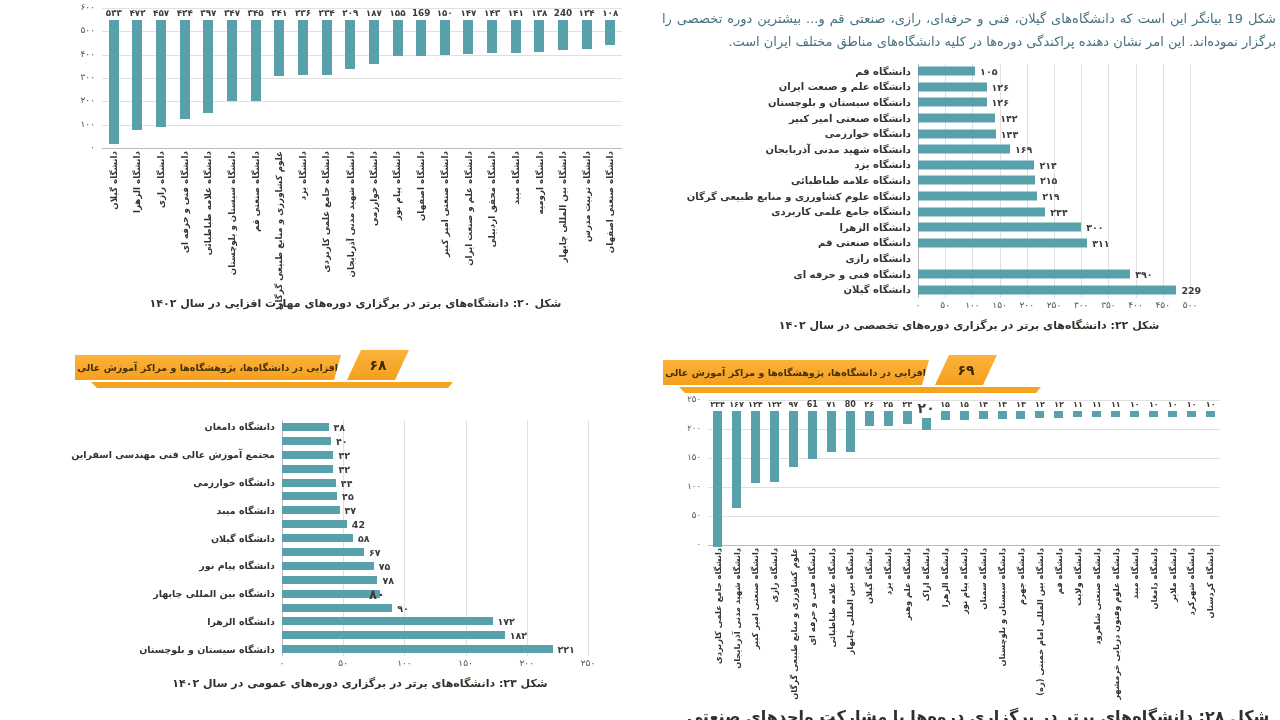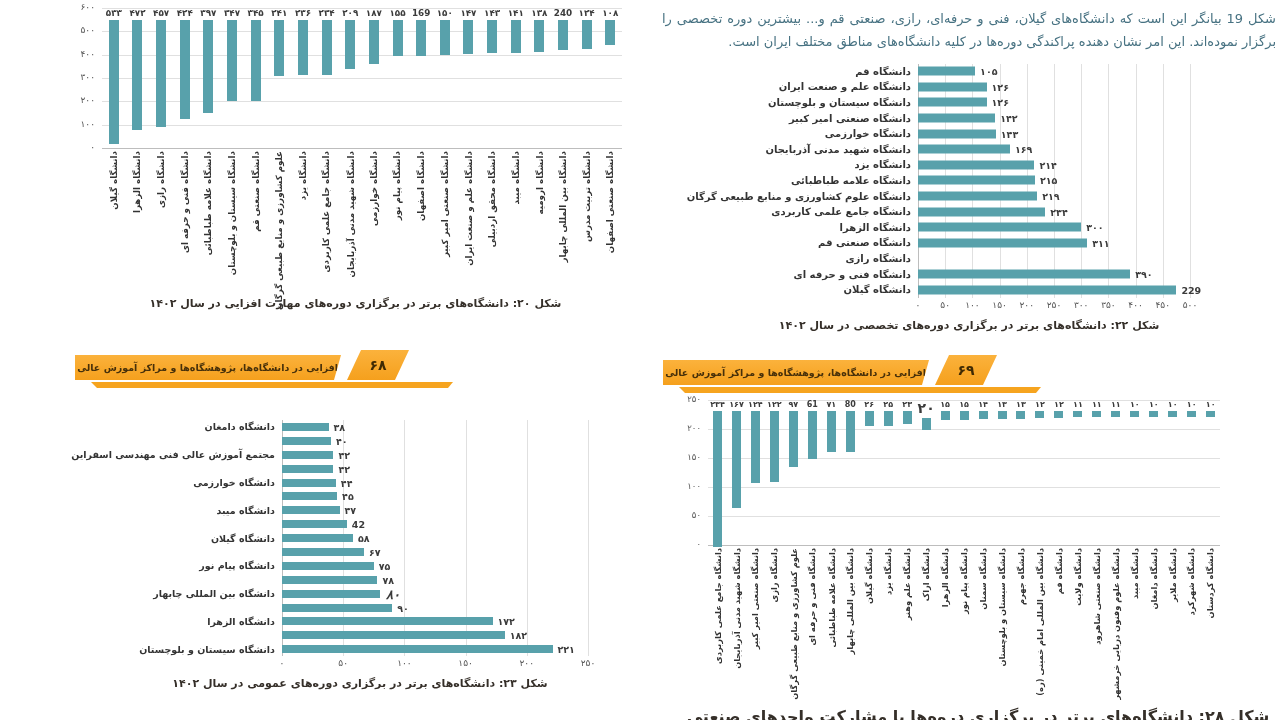--- a/index.html
+++ b/index.html
@@ -504,21 +504,21 @@
           <div class="hlabel" style="width: 212px; font-size: 9.5px;"></div>
           <div class="htrack" style="width: 340px;">
             <div class="hbar" style="width: 95.472px; height: 8px;"></div>
             <span class="hval" style="left: 100.472px; font-size: 9.5px;">۷۸</span>
           </div>
         </div>
         <div class="hrow" style="height: 13.9px;">
           <div class="hlabel" style="width: 212px; font-size: 9.5px;">دانشگاه بین المللی چابهار</div>
           <div class="htrack" style="width: 340px;">
             <div class="hbar" style="width: 97.92px; height: 8px;"></div>
-            <span class="hval" style="left: 104px; font-size: 13px; font-style: italic;">۸۰</span>
+            <span class="hval" style="left: 87px; font-size: 13px;">۸۰</span>
           </div>
         </div>
         <div class="hrow" style="height: 13.9px;">
           <div class="hlabel" style="width: 212px; font-size: 9.5px;"></div>
           <div class="htrack" style="width: 340px;">
             <div class="hbar" style="width: 110.16px; height: 8px;"></div>
             <span class="hval" style="left: 115.16px; font-size: 9.5px;">۹۰</span>
           </div>
         </div>
         <div class="hrow" style="height: 13.9px;">

